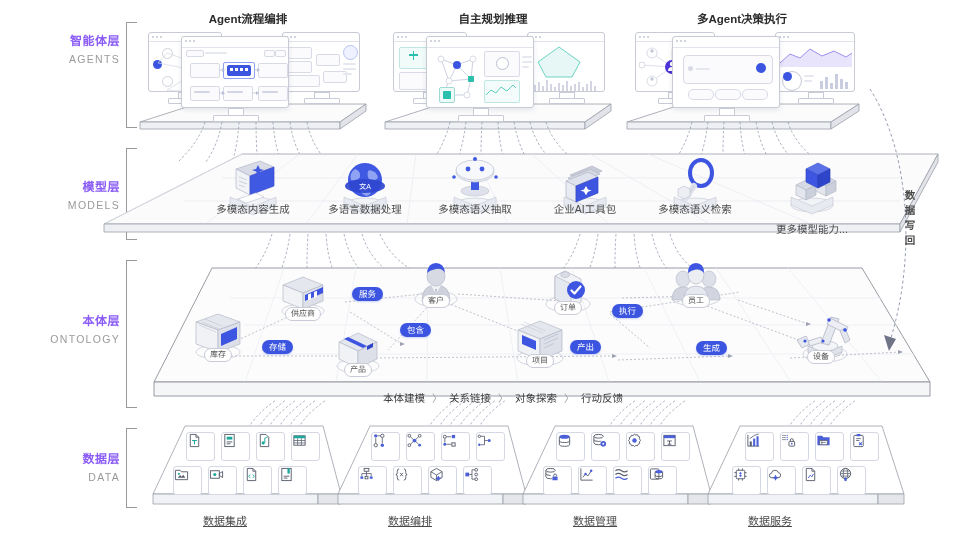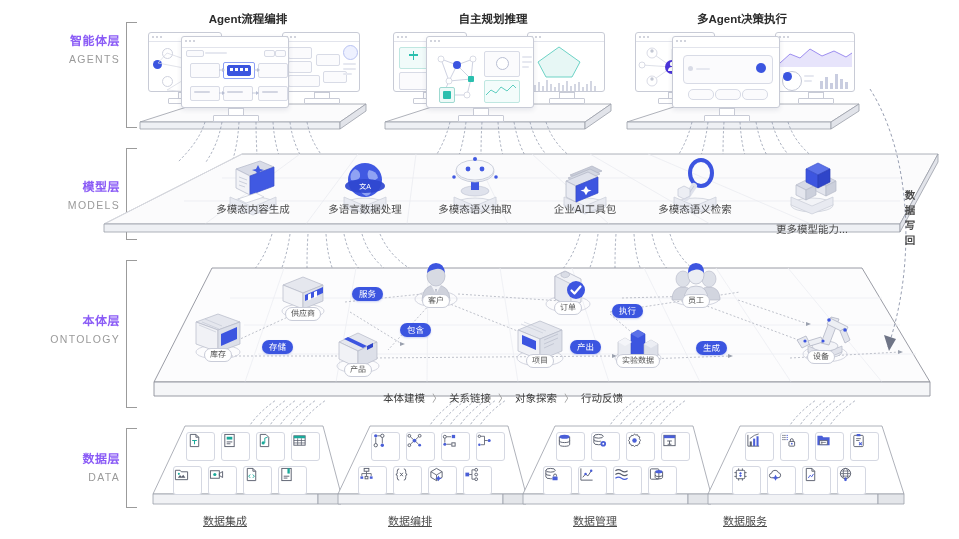--- a/index.html
+++ b/index.html
@@ -689,32 +689,20 @@
       <g stroke="#b8bcca" stroke-width="0.7">
           <path d="M44 22 L58 16 M44 26 L58 20 M44 30 L54 25.5"></path>
         </g>
       <g stroke="#c5c9d5" stroke-width="0.6">
           <path d="M21 6 L43 15 M24 4 L46 13"></path>
         </g>
     </svg>
     <div class="lbl" style="top:36px;">项目</div>
   </div>
 
-  <div class="onode" style="left:598px;top:318px;width:80px;height:58px;">
-    <svg width="80" height="50" viewBox="0 0 80 50">
-      <ellipse cx="40" cy="40" rx="23" ry="8" fill="none" stroke="#c9ccd8" stroke-width="0.8"></ellipse>
-      <path d="M20 24 L27 20 L34 24 L34 40 L27 44 L20 40 Z" fill="#e9ebf1" stroke="#b5b9c7" stroke-width="0.6"></path>
-      <path d="M33 16 L40 12 L47 16 L47 42 L40 46 L33 42 Z" fill="#3d55e0" stroke="#3449c6" stroke-width="0.6"></path>
-      <path d="M40 12 L47 16 L40 20 L33 16 Z" fill="#5b71e8"></path>
-      <path d="M46 26 L53 22 L60 26 L60 38 L53 42 L46 38 Z" fill="#dde0e9" stroke="#b5b9c7" stroke-width="0.6"></path>
-      <path d="M53 22 L60 26 L53 30 L46 26 Z" fill="#eceef4"></path>
-      <path d="M27 20 L34 24 L27 28 L20 24 Z" fill="#f4f5f9"></path>
-    </svg>
-    <div class="lbl" style="top:36px;">实验数据</div>
-  </div>
 
   <div class="onode" style="left:779px;top:310px;width:84px;height:62px;">
     <svg width="84" height="56" viewBox="0 0 84 56">
       <ellipse cx="46" cy="44" rx="22" ry="8" fill="none" stroke="#c9ccd8" stroke-width="0.8"></ellipse>
       <ellipse cx="46" cy="42" rx="17" ry="6" fill="#eceef3" stroke="#b5b9c7" stroke-width="0.7"></ellipse>
       <path d="M29 36 L46 43 L63 36 L63 42 L46 49 L29 42 Z" fill="#e1e3eb" stroke="#b5b9c7" stroke-width="0.7"></path>
       <ellipse cx="46" cy="36" rx="13" ry="5" fill="#f3f4f8" stroke="#b5b9c7" stroke-width="0.7"></ellipse>
       <path d="M42 33 L52 7 L60 9 L50 35 Z" fill="#e7e9f0" stroke="#b0b4c3" stroke-width="0.8"></path>
       <path d="M51 8 L69 17 L66 23 L48 14 Z" fill="#edeff4" stroke="#b0b4c3" stroke-width="0.8"></path>
       <path d="M66 18 L71 30 L66 33 L61 21 Z" fill="#e3e5ed" stroke="#b0b4c3" stroke-width="0.8"></path>
@@ -1061,21 +1049,21 @@
     <div class="tile" style="left:137px;top:42px;">
       <svg width="15" height="15" viewBox="0 0 16 16">
         <circle cx="8" cy="7" r="5.5" fill="none" stroke="#5a5f6e" stroke-width="1"></circle>
         <ellipse cx="8" cy="7" rx="2.4" ry="5.5" fill="none" stroke="#5a5f6e" stroke-width="0.9"></ellipse>
         <path d="M2.5 7 h11 M3.3 4.3 h9.4 M3.3 9.7 h9.4" stroke="#5a5f6e" stroke-width="0.8"></path>
         <path d="M8 11 v4" stroke="#4a5fd8" stroke-width="1.2"></path>
         <circle cx="8" cy="13.5" r="1.4" fill="#4a5fd8"></circle>
       </svg>
     </div>
   </div>
-  <div class="plat-caption" style="left:685px;top:512px;width:120px;">数据服务</div>
+  <div class="plat-caption" style="left:710px;top:512px;width:120px;">数据服务</div>
 
   <svg style="position:absolute;left:860px;top:85px;" width="70" height="280">
     <path d="M10 4 C 52 70, 56 180, 28 262" fill="none" stroke="#8b93a8" stroke-width="0.9" stroke-dasharray="3,2.5"></path>
     <path d="M24 250 L29 266 L36 254 Z" fill="#6f7587"></path>
   </svg>
   <div class="vtext" style="left:903px;top:188px;">
     <div>数</div>
     <div>据</div>
     <div>写</div>
     <div>回</div>

